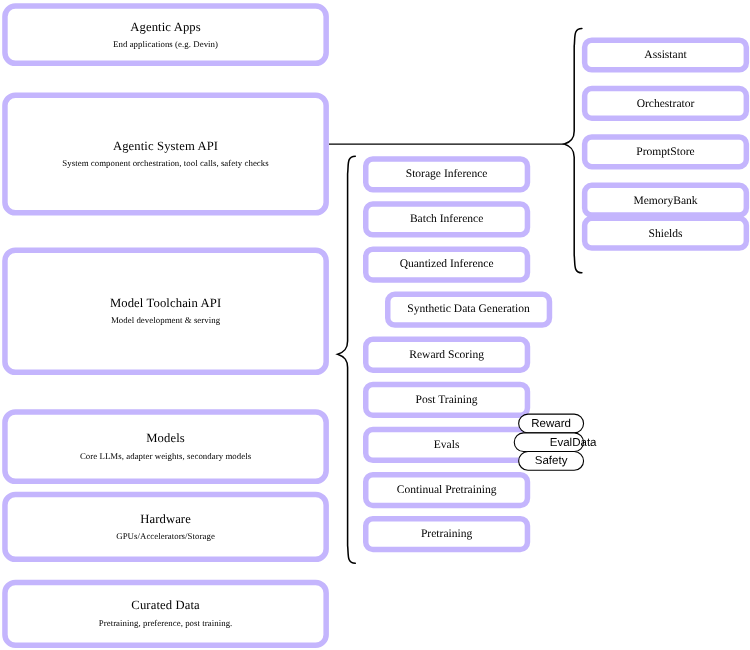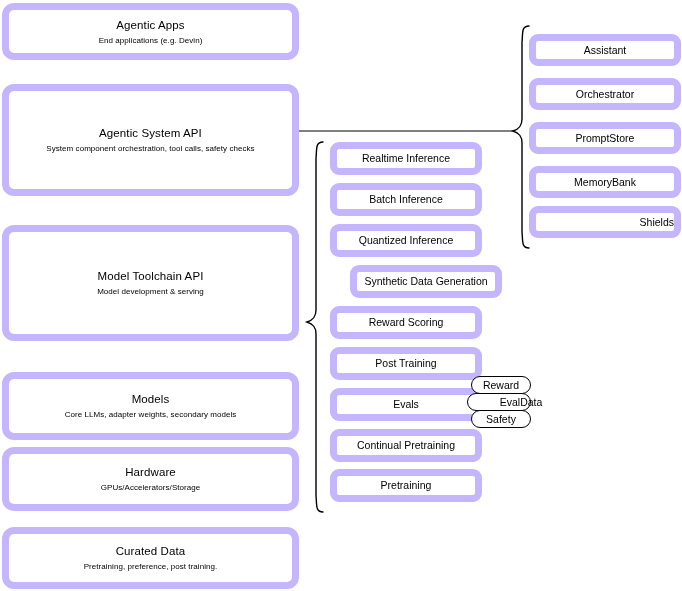--- a/index.html
+++ b/index.html
@@ -22,26 +22,27 @@
     top: 0;
     width: 682px;
     height: 591px;
   }
 
   
   .box {
     position: absolute;
     box-sizing: border-box;
     background: #ffffff;
-    border: 7px solid #c4b5fd;
+    border: 5px solid #c4b5fd;
     display: flex;
     flex-direction: column;
     align-items: center;
     justify-content: center;
     text-align: center;
+    font-family: Liberation Serif, serif;
   }
 
   
   .layer {
     left: 2px;
     width: 297px;
     border-radius: 12px;
   }
   .layer .title {
     font-size: 11.5px;
@@ -148,21 +149,21 @@
     <div class="title">Hardware</div>
     <div class="subtitle">GPUs/Accelerators/Storage</div>
   </div>
 
   <div class="box layer" style="top:527px; height:62px;">
     <div class="title">Curated Data</div>
     <div class="subtitle">Pretraining, preference, post training.</div>
   </div>
 
   <div class="box cap cap-mid" style="top:142px;">
-    <span>Realtime Inference</span>
+    <span>Storage Inference</span>
   </div>
 
   <div class="box cap cap-mid" style="top:183px;">
     <span>Batch Inference</span>
   </div>
 
   <div class="box cap cap-mid" style="top:224px;align-items:center;">
     <span>Quantized Inference</span>
   </div>
 
@@ -211,17 +212,17 @@
   </div>
 
   <div class="box cap cap-right" style="top:122px;">
     <span>PromptStore</span>
   </div>
 
   <div class="box cap cap-right" style="top:166px;">
     <span>MemoryBank</span>
   </div>
 
-  <div class="box cap cap-right" style="top:206px;align-items:flex-end;">
+  <div class="box cap cap-right" style="top:196px;">
     <span>Shields</span>
   </div>
 
 </div>
 
 </body></html>

